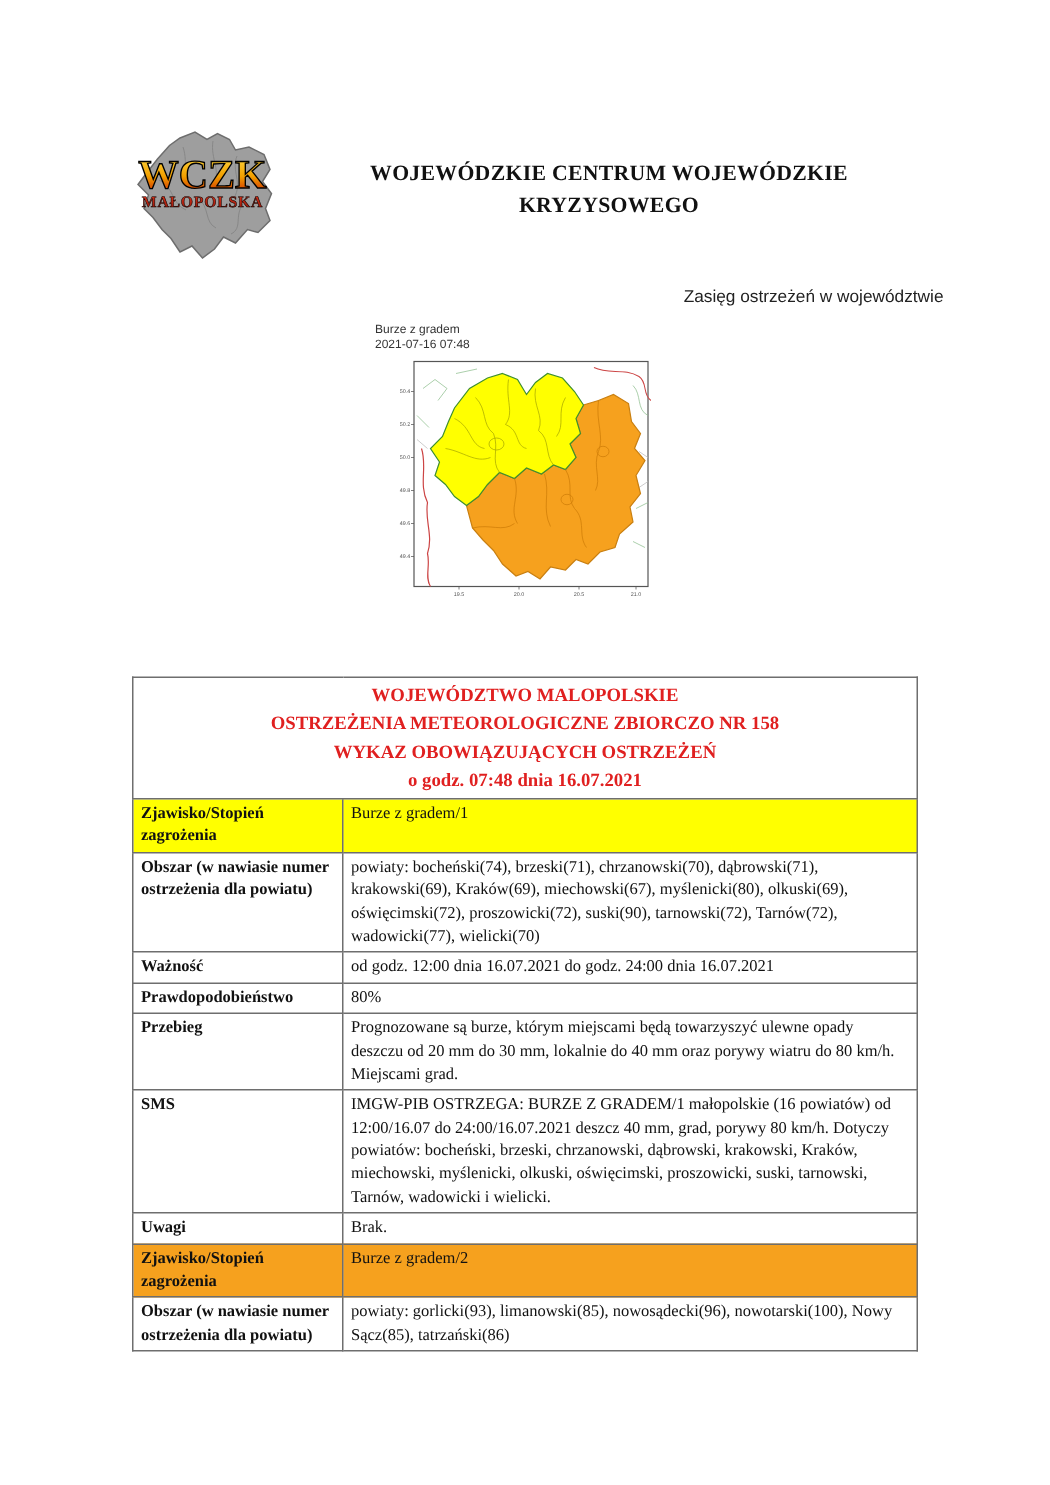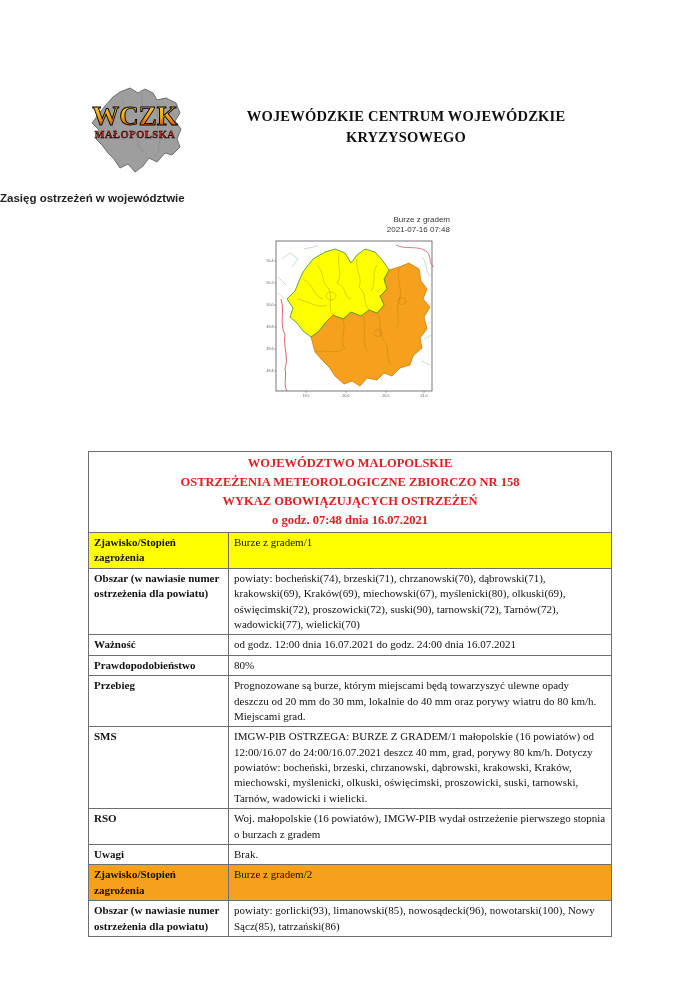--- a/index.html
+++ b/index.html
@@ -18,27 +18,27 @@
   
   .org-header {
     position:absolute; left:190px; top:106px; width:432px;
     text-align:center; font-weight:bold; font-size:14.5px; line-height:21px;
     letter-spacing:0.2px;
   }
   .org-header .l1 { text-decoration:underline; }
 
   
   .caption {
-    position:absolute; left:0; top:192px; width:629px; text-align:left;
-    font-family:"Liberation Sans", sans-serif; font-weight:bold; font-size:11.5px;
+    position:absolute; left:0; top:192px; width:629px; text-align:right;
+    font-family:"Liberation Sans", sans-serif; font-weight:normal; font-size:11.5px;
     color:#222;
   }
 
   
-  .map-block { position:absolute; left:250px; top:215px; width:200px; text-align:right; }
+  .map-block { position:absolute; left:250px; top:215px; width:200px; text-align:left; }
   .map-title, .map-subtitle {
     font-family:"Liberation Sans", sans-serif; font-size:8px; color:#333; line-height:10px;
   }
   .map-frame { margin:4px auto 0 auto; display:block; }
 
   
   table.warn {
     position:absolute; left:88px; top:410px; width:524px;
     border-collapse:collapse; table-layout:fixed;
     font-size:11px; line-height:1.4;
@@ -176,24 +176,20 @@
     </tr>
     <tr>
       <td class="lbl">Przebieg</td>
       <td>Prognozowane są burze, którym miejscami będą towarzyszyć ulewne opady deszczu od 20 mm do 30 mm, lokalnie do 40 mm oraz porywy wiatru do 80 km/h. Miejscami grad.</td>
     </tr>
     <tr>
       <td class="lbl">SMS</td>
       <td>IMGW-PIB OSTRZEGA: BURZE Z GRADEM/1 małopolskie (16 powiatów) od 12:00/16.07 do 24:00/16.07.2021 deszcz 40 mm, grad, porywy 80 km/h. Dotyczy powiatów: bocheński, brzeski, chrzanowski, dąbrowski, krakowski, Kraków, miechowski, myślenicki, olkuski, oświęcimski, proszowicki, suski, tarnowski, Tarnów, wadowicki i wielicki.</td>
     </tr>
     <tr>
-      <td class="lbl">RSO</td>
-      <td>Woj. małopolskie (16 powiatów), IMGW-PIB wydał ostrzeżenie pierwszego stopnia o burzach z gradem</td>
-    </tr>
-    <tr>
       <td class="lbl">Uwagi</td>
       <td>Brak.</td>
     </tr>
     <tr class="level2">
       <td class="lbl">Zjawisko/Stopień zagrożenia</td>
       <td>Burze z gradem/2</td>
     </tr>
     <tr>
       <td class="lbl">Obszar (w nawiasie numer ostrzeżenia dla powiatu)</td>
       <td>powiaty: gorlicki(93), limanowski(85), nowosądecki(96), nowotarski(100), Nowy Sącz(85), tatrzański(86)</td>

